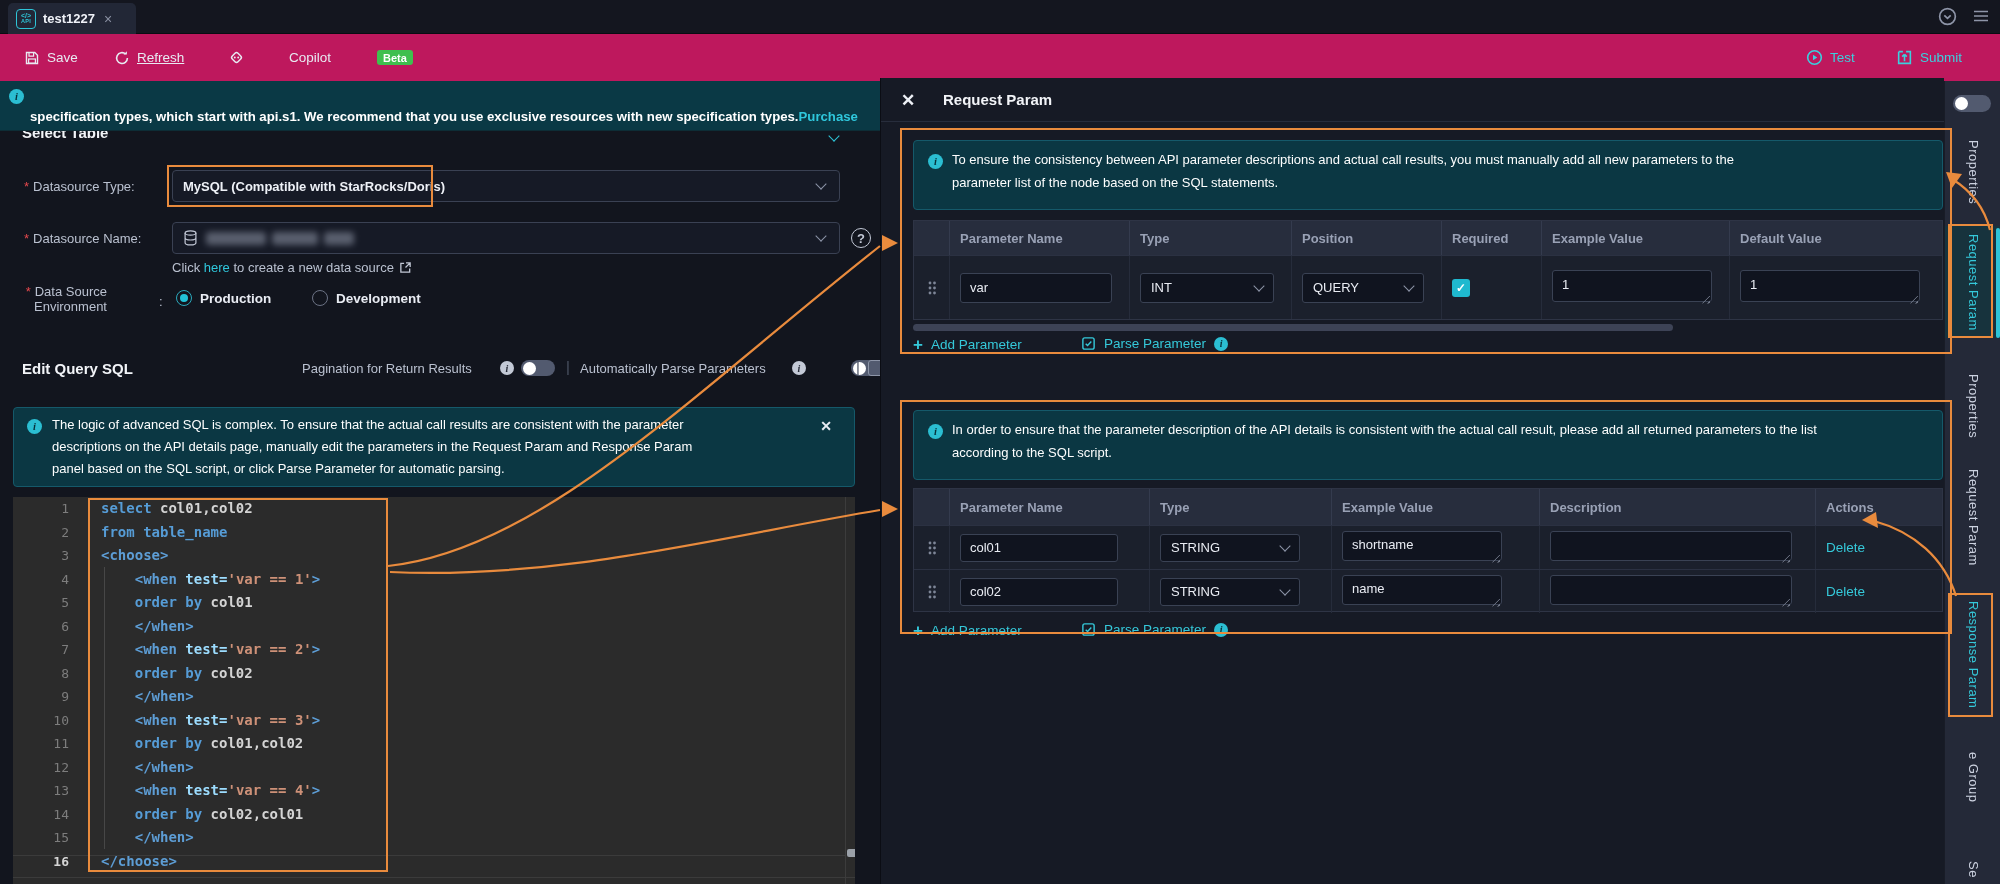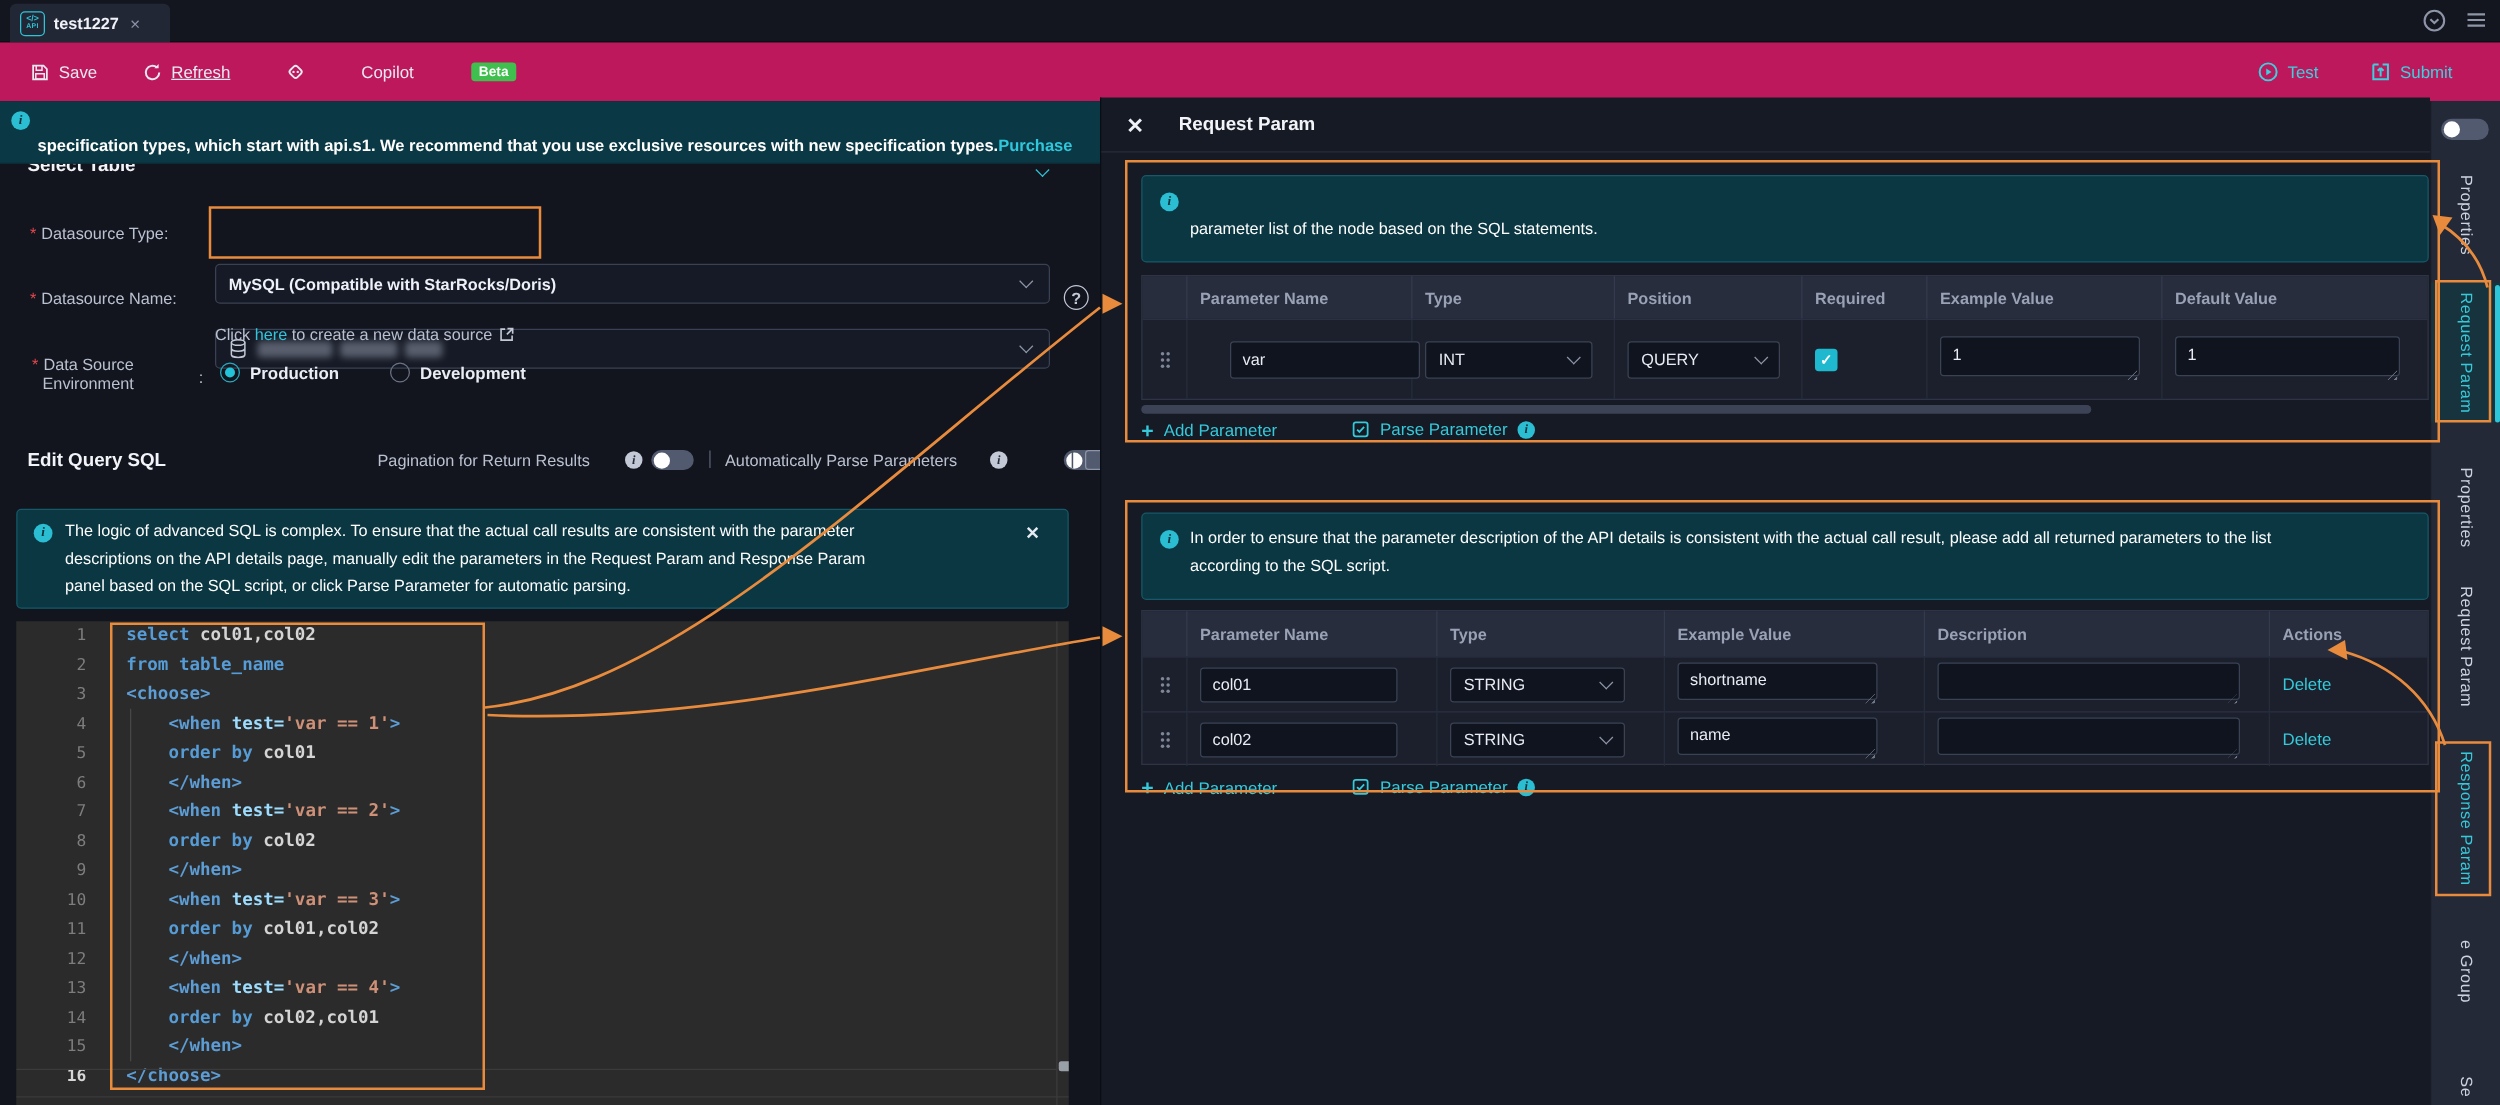--- a/index.html
+++ b/index.html
@@ -37,21 +37,21 @@
              font-family:"Liberation Serif", serif; }
   .ginfo-ic { display:inline-flex; width:14px; height:14px; border-radius:50%; background:#c3c9d6; color:#262b38;
               font-size:10px; font-weight:bold; align-items:center; justify-content:center; font-style:italic;
               font-family:"Liberation Serif", serif; }
 
   
   .h15 { color:#f2f4f8; font-size:15px; font-weight:bold; }
   .flabel { color:#bac1d0; font-size:13px; }
   .req { color:#e5484d; margin-right:4px; }
   .field { position:absolute; height:32px; background:#161a26; border:1px solid #3a4153; border-radius:4px;
-           display:flex; align-items:center; padding:0 10px; color:#eef1f7; font-size:13px; cursor:pointer;margin-top:41px; }
+           display:flex; align-items:center; padding:0 10px; color:#eef1f7; font-size:13px; cursor:pointer; }
   .chev { width:8px; height:8px; border-right:1.6px solid #8d95a8; border-bottom:1.6px solid #8d95a8;
           transform:rotate(45deg); margin-top:-4px; }
   .chev.cy { border-color:#2ec5d8; }
   .blurblk { height:13px; border-radius:3px; background:#9097a8; filter:blur(3px); opacity:.55; }
   .radio { width:16px; height:16px; border-radius:50%; border:1.6px solid #6b7284; display:inline-flex; align-items:center; justify-content:center; }
   .radio.sel { border-color:#2aa9bd; }
   .radio.sel i { width:8px; height:8px; border-radius:50%; background:#22c3d8; }
   .rlabel { color:#e9ecf3; font-size:13.5px; font-weight:600; margin-left:8px; }
 
   .toggle { width:34px; height:16px; border-radius:9px; background:#525a6f; position:relative; cursor:pointer; display:inline-block; }
@@ -328,20 +328,21 @@
 
   
   <div class="panel">
     <div class="phead">
       <span class="pclose">✕</span>
       <span class="ptitle">Request Param</span>
     </div>
 
     <div class="notice" style="left:32px; top:62px; width:1030px; height:70px;">
       <span class="abs info-ic" style="left:14px; top:13px;">i</span>
+      <div class="nl" style="top:11px;">To ensure the consistency between API parameter descriptions and actual call results, you must manually add all new parameters to the</div>
       <div class="nl" style="top:34px;">parameter list of the node based on the SQL statements.</div>
     </div>
 
     <div class="ptable" style="left:32px; top:142px; width:1030px; height:100px;">
       <div class="thead" style="height:34px;">
         <div class="th" style="width:36px;"></div>
         <div class="th" style="width:180px;">Parameter Name</div>
         <div class="th" style="width:162px;">Type</div>
         <div class="th" style="width:150px;">Position</div>
         <div class="th" style="width:100px;">Required</div>
@@ -355,21 +356,21 @@
                 <circle cx="3" cy="3" r="1.4"></circle>
                 <circle cx="7.5" cy="3" r="1.4"></circle>
                 <circle cx="3" cy="8" r="1.4"></circle>
                 <circle cx="7.5" cy="8" r="1.4"></circle>
                 <circle cx="3" cy="13" r="1.4"></circle>
                 <circle cx="7.5" cy="13" r="1.4"></circle>
               </g>
             </svg>
         </div>
         <div class="td" style="width:180px;">
-          <input class="tin" style="width: 152px; margin-left: 24px;" value="var">
+          <input class="tin" style="width: 152px;" value="var">
         </div>
         <div class="td" style="width:162px;">
           <div class="tsel" style="width:134px;">
             <span>INT</span>
             <span class="chev"></span>
           </div>
         </div>
         <div class="td" style="width:150px;">
           <div class="tsel" style="width:122px;">
             <span>QUERY</span>

